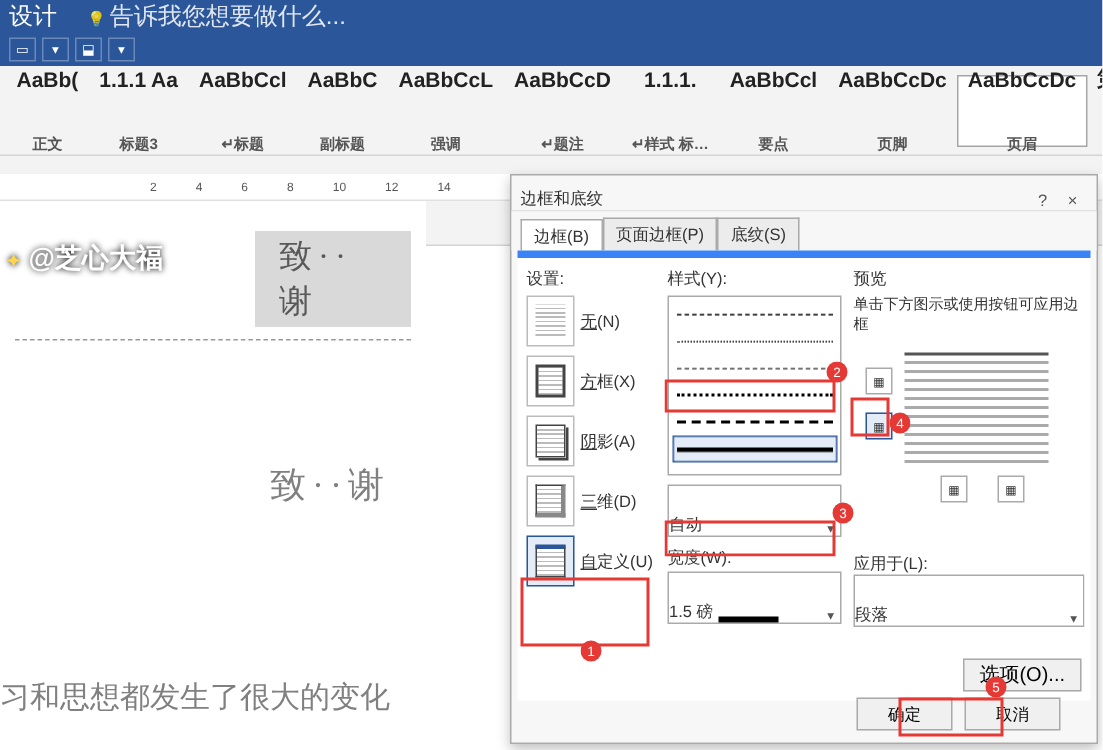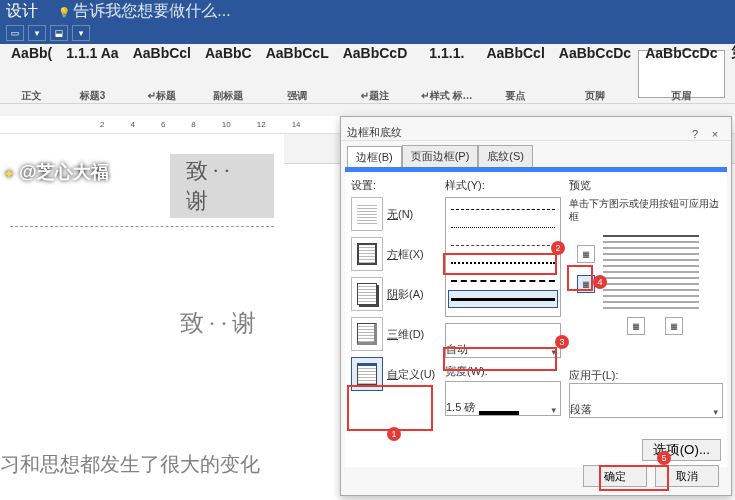--- a/index.html
+++ b/index.html
@@ -71,21 +71,21 @@
   .pvbtn { width: 18px; height: 18px; border: 1px solid #aaa; background: #fff; position: absolute; display: flex; align-items: center; justify-content: center; font-size: 8px; cursor: pointer; }
   .pvbtn.top { left: 8px; top: 16px; }
   .pvbtn.left { left: 8px; top: 46px; }
   .pvbtn.leftmark { border: 1px solid #2b579a; background: #e3ecf7; }
   .pvbtn.bot { left: 58px; top: 88px; }
   .pvbtn.right { left: 96px; top: 88px; }
   .applyto { position: absolute; left: 224px; top: 196px; width: 154px; }
 
   .optbtn { position: absolute; right: 6px; bottom: 6px; height: 22px; padding: 0 10px; border: 1px solid #aaa; background: #f0f0f0; cursor: pointer; }
 
-  .dlg-buttons { position: absolute; right: 12px; bottom: 8px; display: flex; gap: 8px; }
+  .dlg-buttons { position: absolute; right: 24px; bottom: 8px; display: flex; gap: 8px; }
   .dlg-buttons button { width: 64px; height: 22px; border: 1px solid #aaa; background: #f0f0f0; cursor: pointer; font-size: 11px; }
 
   
   .callout { position: absolute; border: 2px solid #e53935; pointer-events: none; }
   .badge { position: absolute; width: 14px; height: 14px; border-radius: 50%; background: #e53935; color: #fff; font-size: 9px; display: flex; align-items: center; justify-content: center; pointer-events: none; }
 
   u { text-decoration: underline; }
 </style>
 </head>
 <body>

